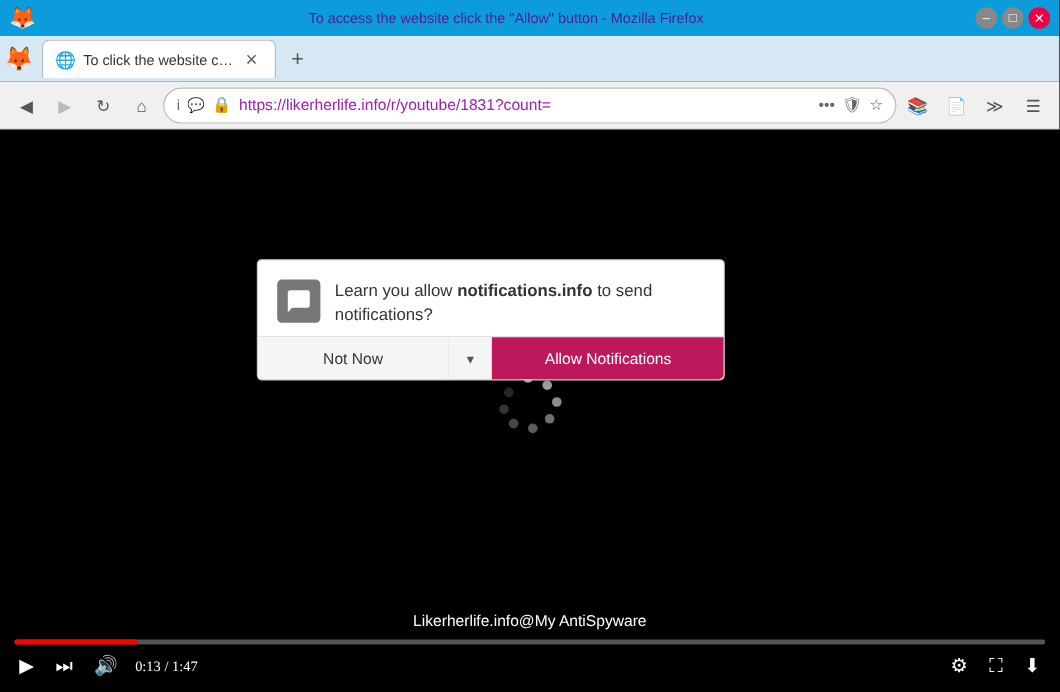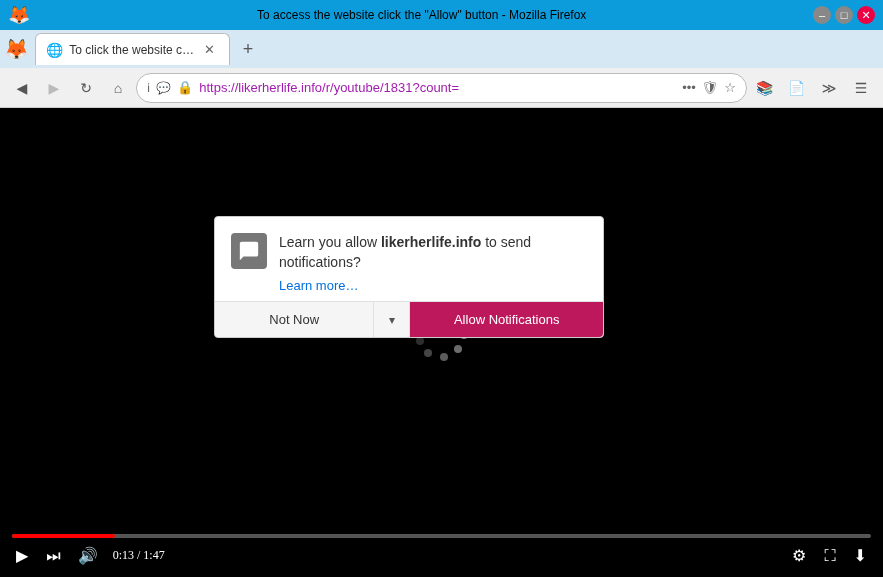--- a/index.html
+++ b/index.html
@@ -4,21 +4,21 @@
   <style>
     * { margin: 0; padding: 0; box-sizing: border-box; }
     body { width: 883px; height: 577px; overflow: hidden; font-family: Arial, sans-serif; background: #000; }
 
     
     .title-bar {
       display: flex; align-items: center; justify-content: space-between;
       background: #0d9cdb; height: 30px; padding: 0 8px;
     }
     .title-bar-left { display: flex; align-items: center; gap: 6px; }
-    .title-bar-title { color: #000000; font-size: 12px; flex: 1; text-align: center; }
+    .title-bar-title { color: #4c1d95; font-size: 12px; flex: 1; text-align: center; }
     .title-bar-controls { display: flex; align-items: center; gap: 4px; }
     .title-bar-btn { width: 18px; height: 18px; border-radius: 50%; border: none; cursor: pointer; font-size: 11px; display: flex; align-items: center; justify-content: center; }
     .minimize-btn { background: #888; color: #fff; }
     .maximize-btn { background: #888; color: #fff; }
     .close-btn { background: #e04; color: #fff; }
 
     
     .tab-bar {
       display: flex; align-items: center;
       background: #d7e8f5; height: 38px; padding: 0 4px;
@@ -187,23 +187,22 @@
 
   <div class="notification-popup">
     <div class="popup-body">
       <div class="popup-icon">
         <svg viewBox="0 0 24 24">
           <path d="M20 2H4c-1.1 0-2 .9-2 2v18l4-4h14c1.1 0 2-.9 2-2V4c0-1.1-.9-2-2-2z"></path>
         </svg>
       </div>
       <div class="popup-text">
         <div class="popup-question">
-          <span>Learn you allow </span><strong>likerherlife.info</strong><span> to send notifications?</span>
+          <span>Learn you allow </span><strong>notifications.info</strong><span> to send notifications?</span>
         </div>
-        <a class="popup-learn">Learn more…</a>
       </div>
     </div>
     <div class="popup-actions">
       <button class="not-now-btn">Not Now</button>
       <button class="dropdown-btn">▾</button>
       <button class="allow-btn">Allow Notifications</button>
     </div>
   </div>
 
   <div class="spinner-container">
@@ -214,20 +213,23 @@
       <div class="spinner-dot" style="top:24px; left:48px; opacity:0.7;"></div>
       <div class="spinner-dot" style="top:38px; left:42px; opacity:0.55;"></div>
       <div class="spinner-dot" style="top:46px; left:28px; opacity:0.45;"></div>
       <div class="spinner-dot" style="top:42px; left:12px; opacity:0.35;"></div>
       <div class="spinner-dot" style="top:30px; left:4px; opacity:0.25;"></div>
       <div class="spinner-dot" style="top:16px; left:8px; opacity:0.2;"></div>
     </div>
   </div>
 
   <div class="video-controls">
+    <div class="video-bottom-title" style="margin-bottom:4px;">
+      <span>Likerherlife.info@My AntiSpyware</span>
+    </div>
     <div class="progress-bar">
       <div class="progress-fill"></div>
     </div>
     <div class="controls-row">
       <button class="ctrl-btn">▶</button>
       <button class="ctrl-btn">⏭</button>
       <button class="ctrl-btn">🔊</button>
       <span class="time-display">
         <span>0:13</span>
         <span> / </span>

